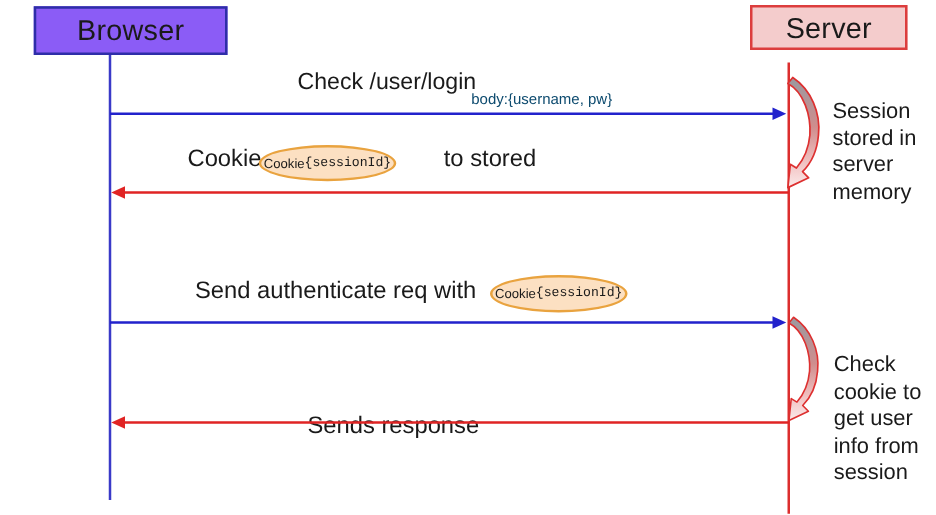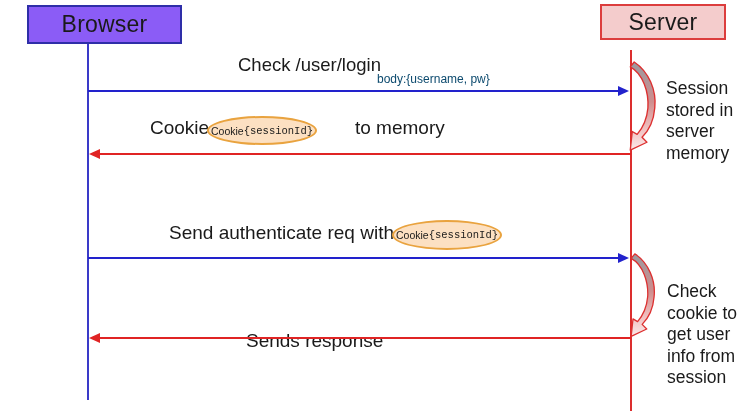--- a/index.html
+++ b/index.html
@@ -52,38 +52,38 @@
   <div class="abs msg-label" style="left:238px;top:54px;font-size:18.5px;">Check /user/login</div>
   <div class="abs msg-sublabel" style="left:377px;top:72px;">body:{username, pw}</div>
   <div class="abs msg-line blue" style="left:88px;top:90px;width:532px;"></div>
   <div class="abs head right" style="left:618px;top:86px;"></div>
 
   <div class="abs msg-label" style="left:150px;top:117px;">Cookie</div>
   <div class="abs cookie" style="left:207px;top:116px;width:110px;height:29px;">
     <span class="l1">Cookie</span>
     <span class="l2">{sessionId}</span>
   </div>
-  <div class="abs msg-label" style="left:355px;top:117px;">to memory</div>
+  <div class="abs msg-label" style="left:355px;top:117px;">to stored</div>
   <div class="abs msg-line red" style="left:99px;top:153px;width:532px;"></div>
   <div class="abs head left" style="left:89px;top:149px;"></div>
 
   <svg class="abs" style="left:627px;top:60px;" width="34" height="94" viewBox="0 0 34 96">
     <defs>
       <linearGradient id="cg1" x1="0" y1="0" x2="0" y2="1">
         <stop offset="0" stop-color="#9a9aa0"></stop>
         <stop offset="0.45" stop-color="#cf8d8d"></stop>
         <stop offset="0.78" stop-color="#f2c3c3"></stop>
         <stop offset="1" stop-color="#fbeaea"></stop>
       </linearGradient>
     </defs>
     <path d="M7,2 C22,12 30,31 28,49 C27,61 22,72 15,79 L20,84 L3,92 L5,73 L10,76 C16,69 20,60 21,49 C22,33 16,14 3,7 Z" fill="url(#cg1)" stroke="#dd3030" stroke-width="1.4" stroke-linejoin="round"></path>
   </svg>
   <div class="abs note" style="left:666px;top:78px;">Session stored in server memory</div>
 
-  <div class="abs msg-label" style="left:169px;top:222px;">Send authenticate req with</div>
+  <div class="abs msg-label" style="left:156px;top:222px;">Send authenticate req with</div>
   <div class="abs cookie" style="left:392px;top:220px;width:110px;height:30px;">
     <span class="l1">Cookie</span>
     <span class="l2">{sessionId}</span>
   </div>
   <div class="abs msg-line blue" style="left:88px;top:257px;width:532px;"></div>
   <div class="abs head right" style="left:618px;top:253px;"></div>
 
   <svg class="abs" style="left:627px;top:252px;" width="34" height="88" viewBox="0 0 34 96">
     <defs>
       <linearGradient id="cg2" x1="0" y1="0" x2="0" y2="1">

